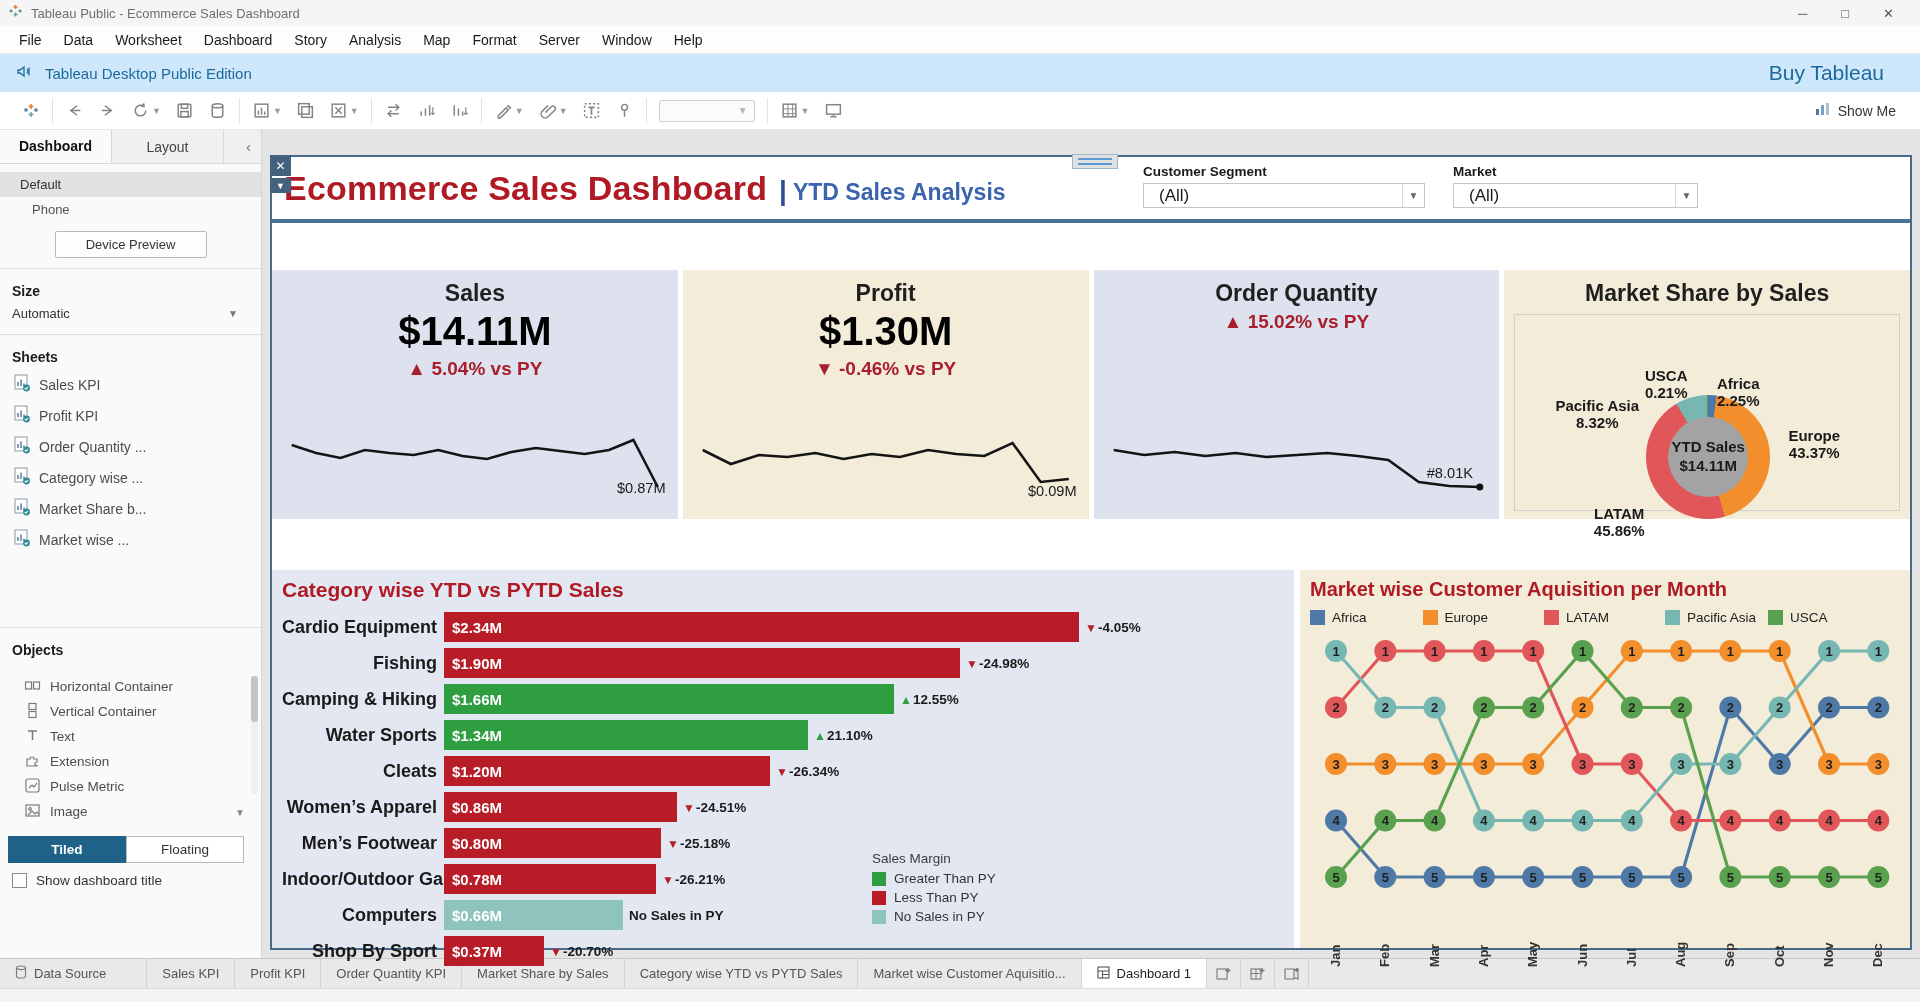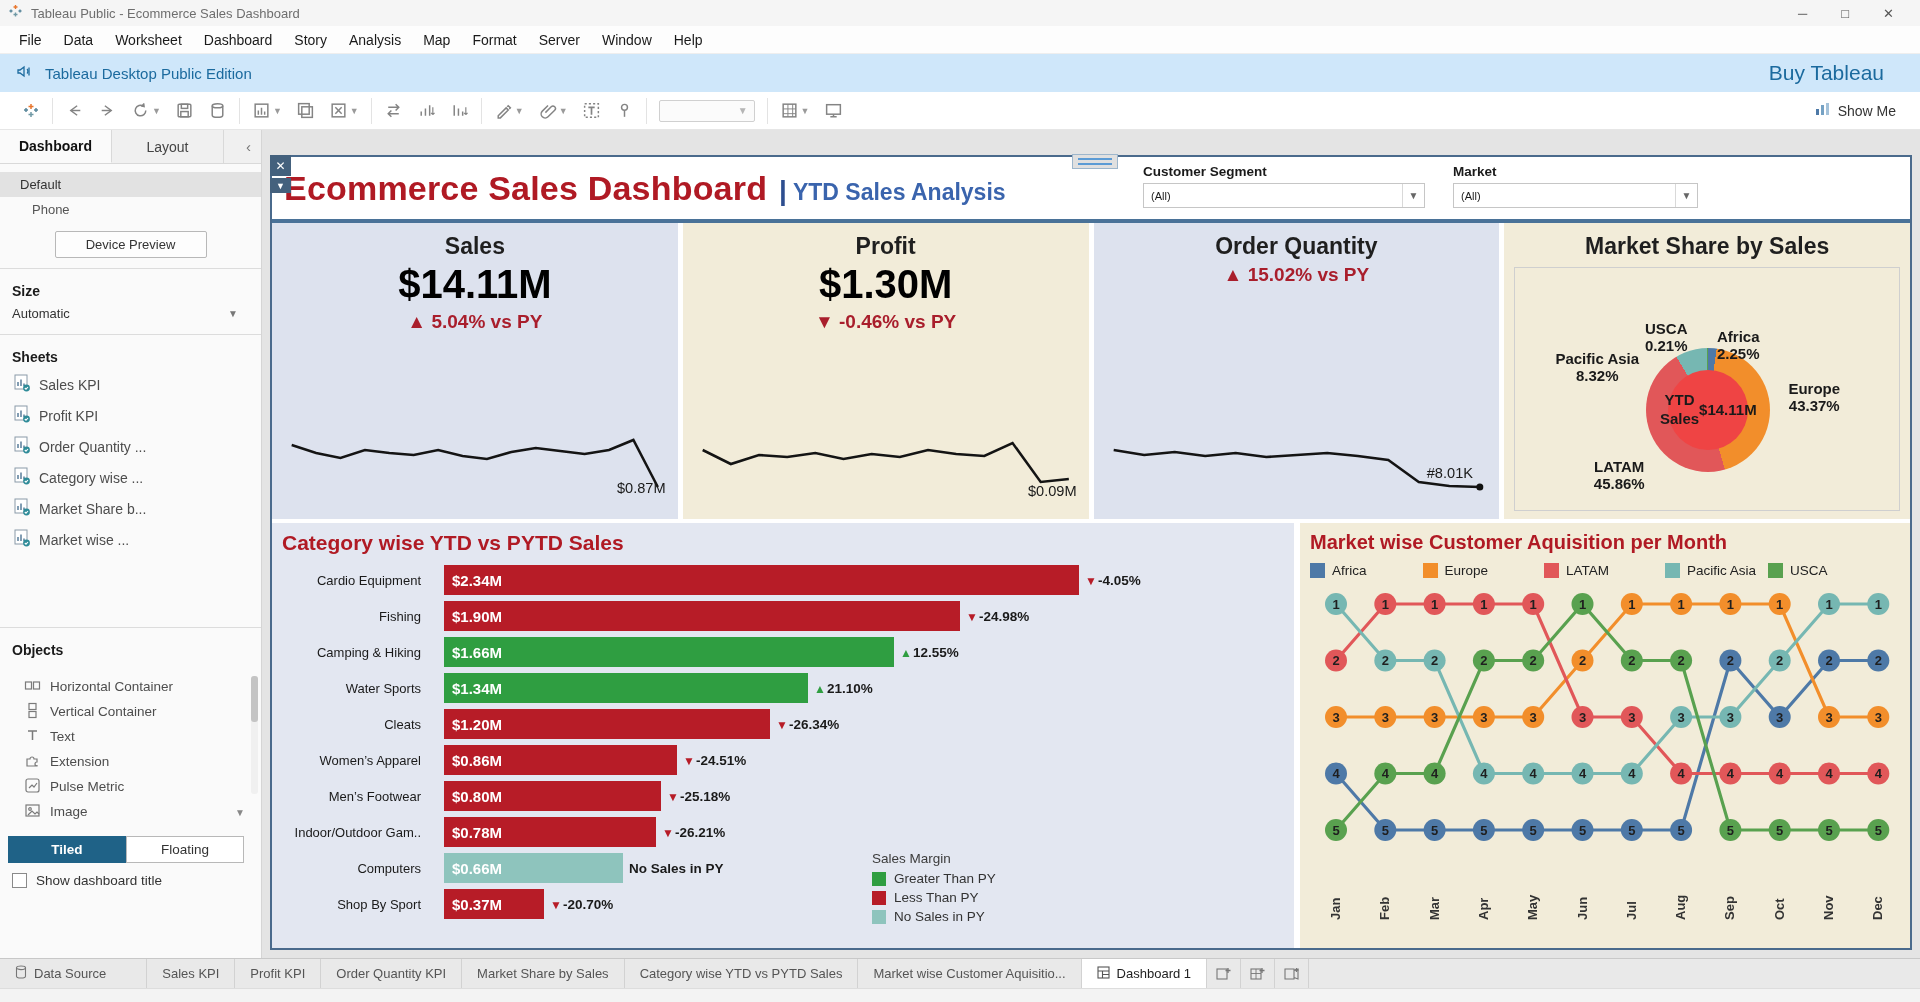--- a/index.html
+++ b/index.html
@@ -60,45 +60,45 @@
   .chrome-handle { position:absolute; left:800px; top:-3px; width:46px; height:15px; background:#e0e0e0;
     border:1px solid #9db6cc; z-index:5; display:flex; flex-direction:column; justify-content:center; gap:3px; padding:0 5px; }
   .chrome-handle i { display:block; height:2px; background:#5b9bd5; }
   .dash-head { height:62px; position:relative; display:flex; align-items:center; padding-left:12px; }
   .dash-title { color:#b01a24; font-size:34px; font-weight:bold; letter-spacing:0.2px; }
   .dash-sub-sep { color:#2e4e8f; font-size:28px; font-weight:bold; margin:6px 6px 0 12px; }
   .dash-subtitle { color:#3a64ad; font-size:23px; font-weight:bold; margin-top:8px; }
   .filters { position:absolute; right:212px; top:7px; display:flex; gap:28px; }
   .filter label { display:block; font-size:13.5px; font-weight:bold; color:#1a1a1a; margin-bottom:4px; }
   .filter-box { height:25px; border:1px solid #c6c6c6; background:#fff; display:flex; align-items:center; }
-  .filter-box .fval { flex:1; font-size:11px; color:#1a1a1a; padding-left:7px; }
+  .filter-box .fval { flex:1; font-size:17px; color:#1a1a1a; padding-left:7px;margin-left:8px; }
   .filter-box .fcaret { width:22px; height:100%; border-left:1px solid #d9d9d9; display:flex; align-items:center; justify-content:center; color:#666; font-size:10px; }
   .dash-divider { height:4px; background:#4a7298; }
   .kpi-row { display:flex; gap:5px; height:296px; background:#fff; margin-top:0; }
-  .card { position:relative; }
+  .card { position:relative;margin-top:47px; }
   .kpi-card { flex:1; text-align:center; padding-top:10px; }
   .bg-lav { background:#dde2ee; }
   .bg-cream { background:#f2ecd9; }
   .kpi-title { font-size:23px; font-weight:bold; color:#1f1f1f; }
   .kpi-value { font-size:40px; font-weight:bold; color:#000; margin-top:2px; }
   .kpi-delta { font-size:19px; font-weight:bold; color:#a91e2c; margin-top:4px; }
   .spark { position:absolute; left:2%; bottom:4px; width:96%; height:125px; }
   
   .donut-box { position:absolute; left:10px; right:10px; top:44px; bottom:8px; border:1px solid #cfcfcf; }
   .donut-wrap { position:absolute; left:131px; top:80px; width:124px; height:124px; border-radius:50%; }
-  .donut-hole { position:absolute; inset:22px; background:#ef4444; border-radius:50%; display:flex; flex-direction:row;
+  .donut-hole { position:absolute; inset:22px; background:#a3a3a3; border-radius:50%; display:flex; flex-direction:column;
      align-items:center; justify-content:center; font-weight:bold; font-size:15px; color:#1a1a1a; line-height:1.25; }
   .donut-label { position:absolute; font-weight:bold; font-size:15px; color:#1a1a1a; text-align:center; line-height:1.15; }
   .bottom-row { display:flex; gap:6px; margin-top:4px; height:425px; background:#fff; }
   
   .cat-card { width:1023px; background:#e3e7f1; padding:8px 0 0 10px; position:relative; }
   .cat-title { color:#b01a24; font-size:21px; font-weight:bold; }
   .cat-rows { margin-top:10px; }
   .cat-row { display:flex; align-items:center; height:30px; margin-bottom:6px; }
-  .cat-label { width:162px; text-align:right; font-weight:normal; font-size:13px; color:#1a1a1a; padding-right:23px; white-space:nowrap; }
+  .cat-label { width:162px; text-align:right; font-weight:bold; font-size:18px; color:#1a1a1a; padding-right:7px; white-space:nowrap; }
   .cat-bar { height:30px; display:flex; align-items:center; }
   .cat-val { color:#fff; font-weight:bold; font-size:15px; padding-left:8px; white-space:nowrap; }
   .cat-delta { margin-left:6px; font-weight:bold; font-size:13.5px; color:#1a1a1a; white-space:nowrap; }
   .cat-delta .tri { font-size:12px; margin-right:1px; }
   .cat-legend { position:absolute; left:600px; bottom:20px; font-size:13.5px; color:#3c3c3c; }
   .cat-legend .lg-title { margin-bottom:5px; }
   .lg-item { display:flex; align-items:center; gap:8px; margin-bottom:4px; color:#333; }
   .lg-swatch { width:14px; height:14px; display:inline-block; }
   
   .bump-card { flex:1; background:#f2ecd9; padding:8px 0 0 10px; position:relative; }

